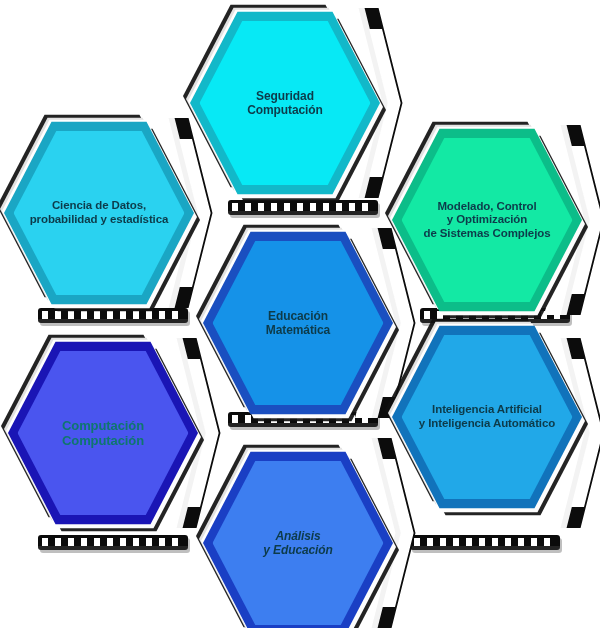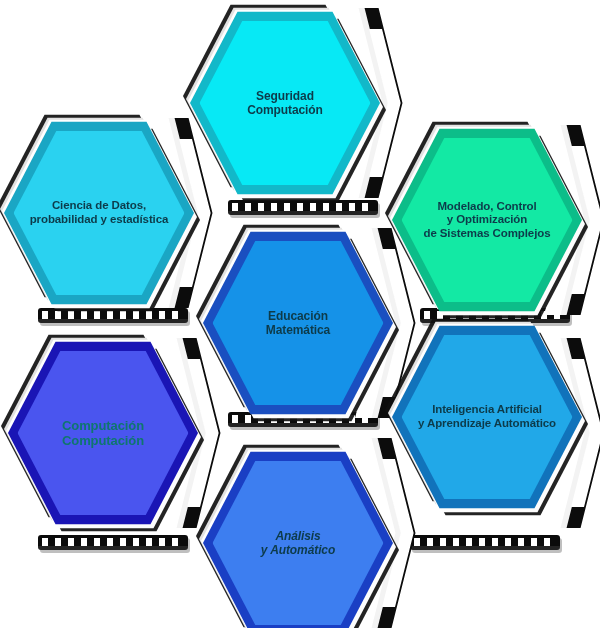--- a/index.html
+++ b/index.html
@@ -277,32 +277,32 @@
       <div class="layer shadow-dark"></div>
       <div class="layer shadow-dark2"></div>
       <div class="layer sheet-grey"></div>
       <div class="layer sheet-white2"></div>
       <div class="layer sheet-white"></div>
       <div class="layer border" style="background: rgb(17, 115, 187);"></div>
       <div class="layer face" style="background: rgb(33, 168, 232);"></div>
       <div class="label sz-sm" style="color: rgb(13, 59, 74);">
         <div>
           <div>Inteligencia Artificial</div>
-          <div>y Aprendizaje Automático</div>
+          <div>y Inteligencia Automático</div>
         </div>
       </div>
     </div>
     <div class="hex-node" style="left: 203px; top: 448px; font-style: italic;">
       <div class="layer shadow-dark"></div>
       <div class="layer shadow-dark2"></div>
       <div class="layer sheet-grey"></div>
       <div class="layer sheet-white2"></div>
       <div class="layer sheet-white"></div>
       <div class="layer border" style="background: rgb(26, 63, 196);"></div>
       <div class="layer face" style="background: rgb(61, 126, 240);"></div>
       <div class="label sz-lg" style="color: rgb(13, 59, 74);">
         <div>
           <div>Análisis</div>
-          <div>y Automático</div>
+          <div>y Educación</div>
         </div>
       </div>
     </div>
   </div>
 
 </body></html>

